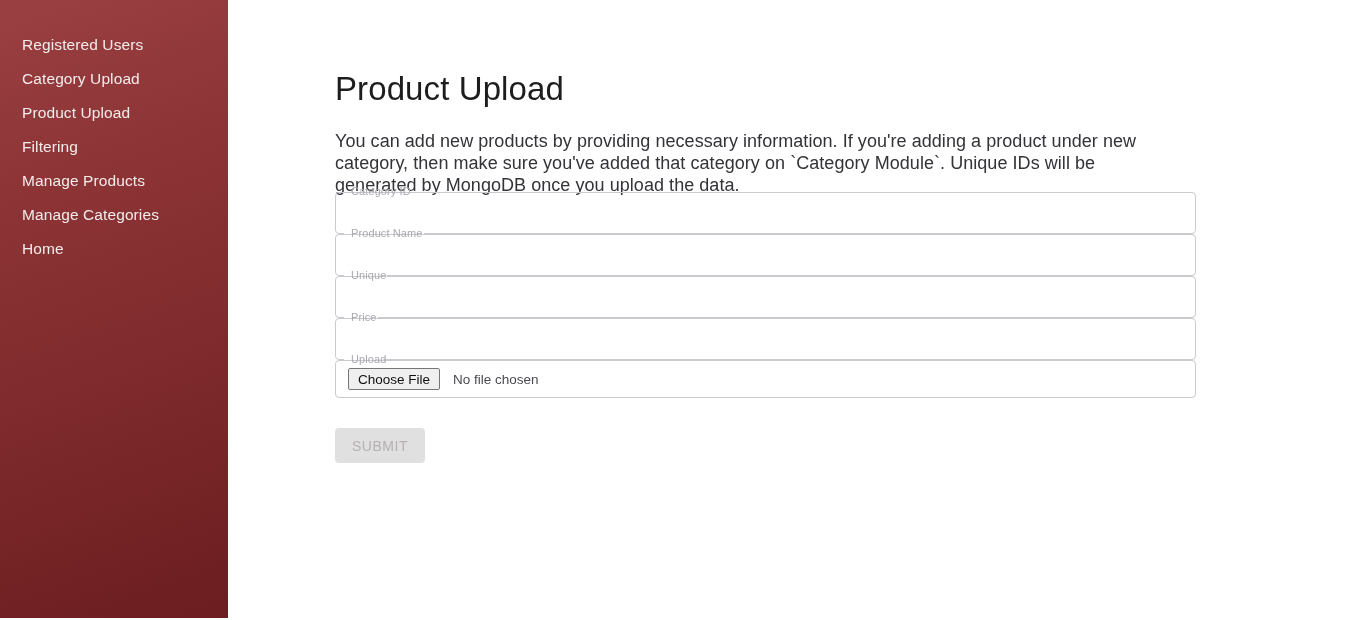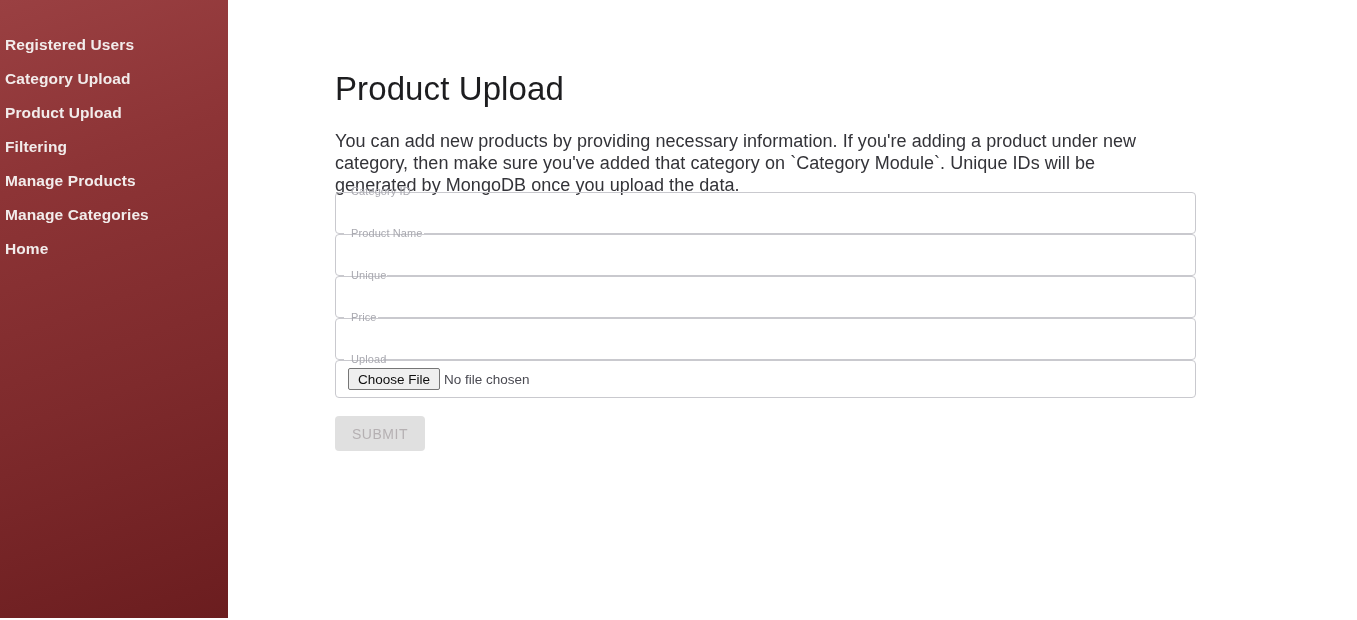--- a/index.html
+++ b/index.html
@@ -25,26 +25,26 @@
     left: 0;
     top: 0;
     width: 228px;
     height: 618px;
     background: linear-gradient(160deg, #9a4042 0%, #8d3436 28%, #7e2a2c 62%, #6b1d1f 100%);
     padding-top: 33px;
   }
 
   .sidebar-item {
     display: block;
-    padding: 0 5px;
+    padding: 0 22px;
     height: 34px;
     line-height: 24px;
     color: #f2eceb;
     font-size: 15.5px;
-    font-weight: 700;
+    font-weight: 400;
     letter-spacing: 0.1px;
     white-space: nowrap;
     cursor: pointer;
   }
 
   
   .main {
     position: absolute;
     left: 228px;
     top: 0;
@@ -141,21 +141,21 @@
     margin-bottom: 12px;
   }
 
   .file-row {
     position: absolute;
     left: 13px;
     top: 0;
     height: 38px;
     display: flex;
     align-items: center;
-    gap: 4px;
+    gap: 13px;
   }
 
   .file-button {
     display: inline-flex;
     align-items: center;
     justify-content: center;
     height: 22px;
     padding: 0 9px;
     border: 1px solid #767676;
     border-radius: 2px;
@@ -170,21 +170,21 @@
   .file-name {
     font-size: 13.5px;
     color: #4a4a52;
     white-space: nowrap;
   }
 
   .submit-button {
     display: inline-flex;
     align-items: center;
     justify-content: center;
-    margin-top: 6px;
+    margin-top: 18px;
     width: 90px;
     height: 35px;
     border: none;
     border-radius: 4px;
     background: #e0e0e0;
     color: #b5b0b2;
     font-family: "Liberation Sans", sans-serif;
     font-size: 14px;
     font-weight: 500;
     letter-spacing: 0.55px;

